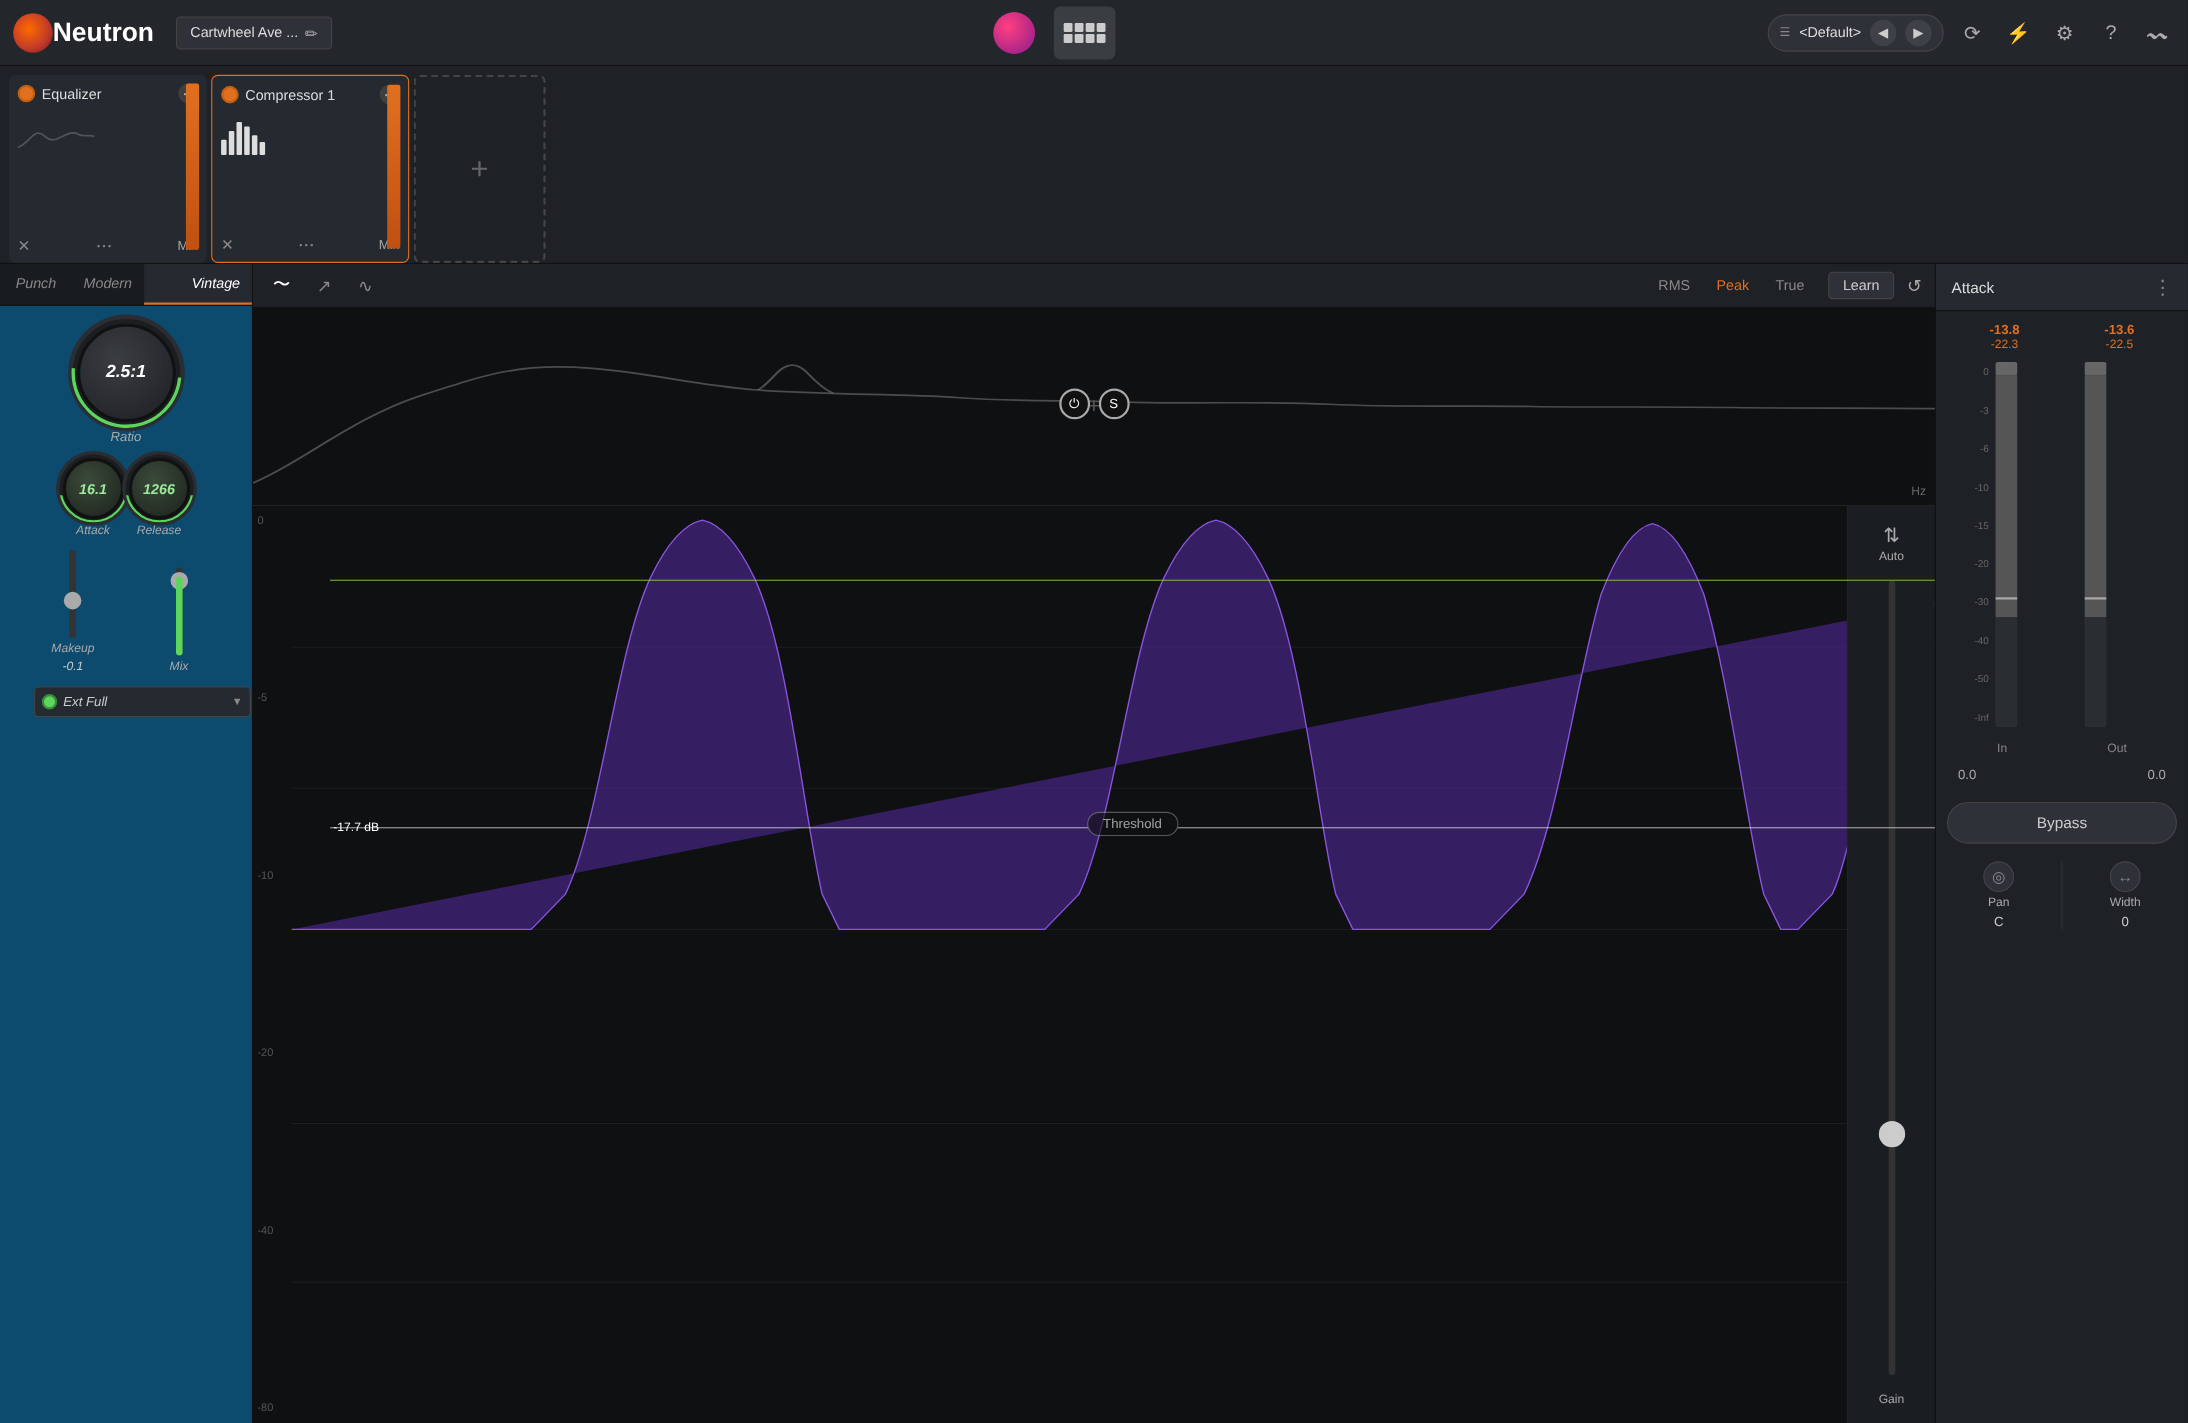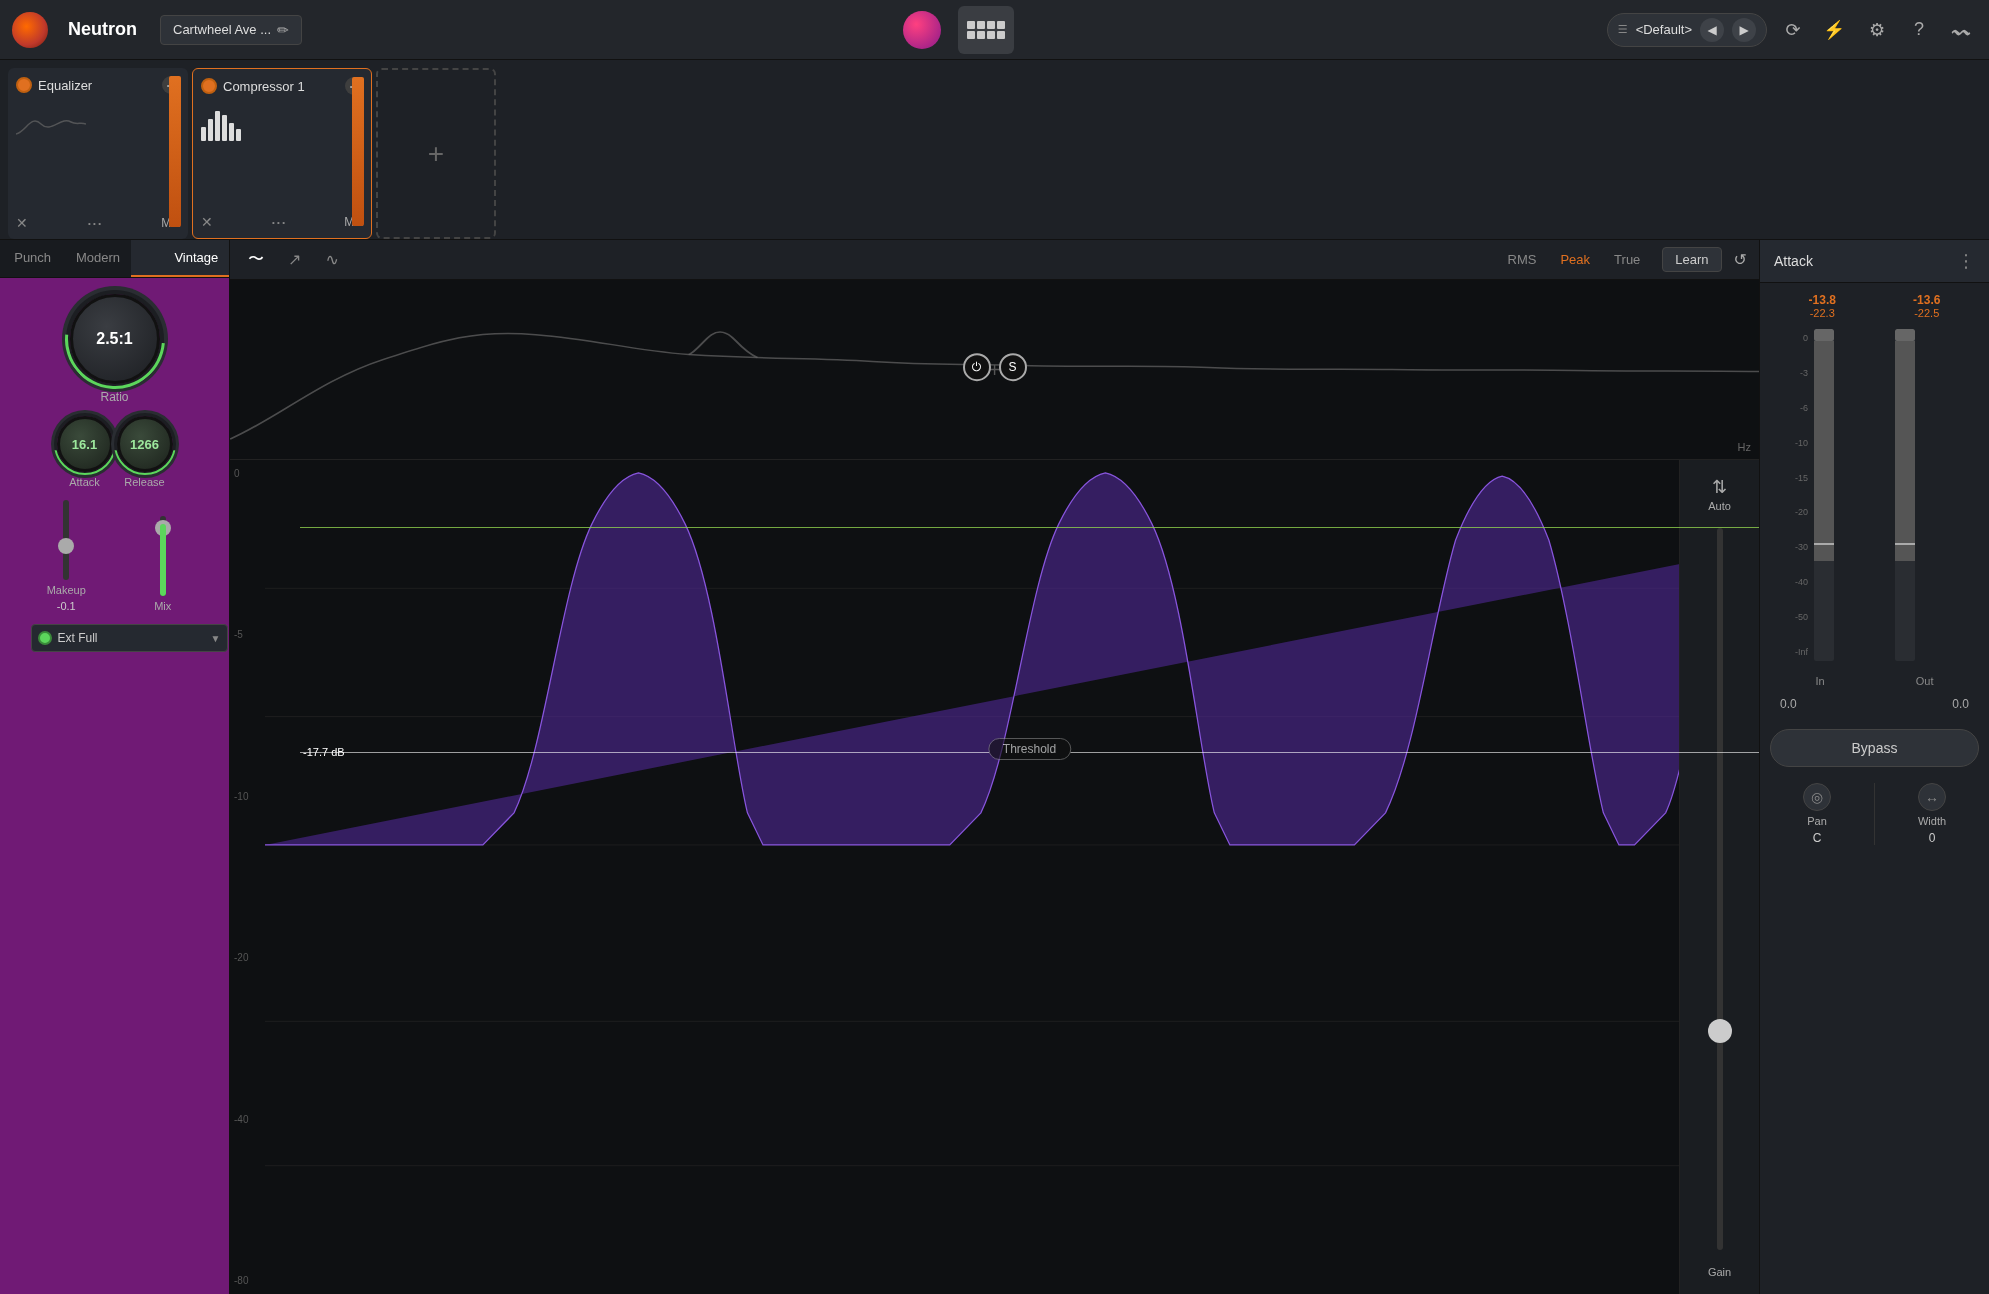--- a/index.html
+++ b/index.html
@@ -19,23 +19,23 @@
       align-items: center;
       background: #23262b;
       height: 60px;
       padding: 0 12px;
       border-bottom: 1px solid #111;
       gap: 8px;
     }
     .logo {
       display: flex;
       align-items: center;
-      gap: 20px;
+      gap: 0;
       color: #fff;
-      font-size: 18px;
+      font-size: 24px;
       font-weight: 600;
       min-width: 140px;
     }
     .logo-icon {
       width: 36px; height: 36px;
       border-radius: 50%;
       background: radial-gradient(circle at 40% 40%, #ff6a00, #c0392b 60%, #6d1a0a);
       display: flex; align-items: center; justify-content: center;
     }
     .preset-btn {
@@ -205,24 +205,25 @@
 
     
     .main-area {
       display: flex;
       height: calc(1294px - 60px - 180px);
     }
 
     
     .left-panel {
       width: 230px;
-      background: #701a75;
+      background: #0c4a6e;
       border-right: 1px solid #111;
       display: flex;
       flex-direction: column;
+      font-style: italic;
     }
     .mode-tabs {
       display: flex;
       background: #181b1f;
       border-bottom: 1px solid #111;
     }
     .mode-tab {
       flex: 1;
       padding: 10px 0;
       text-align: center;

